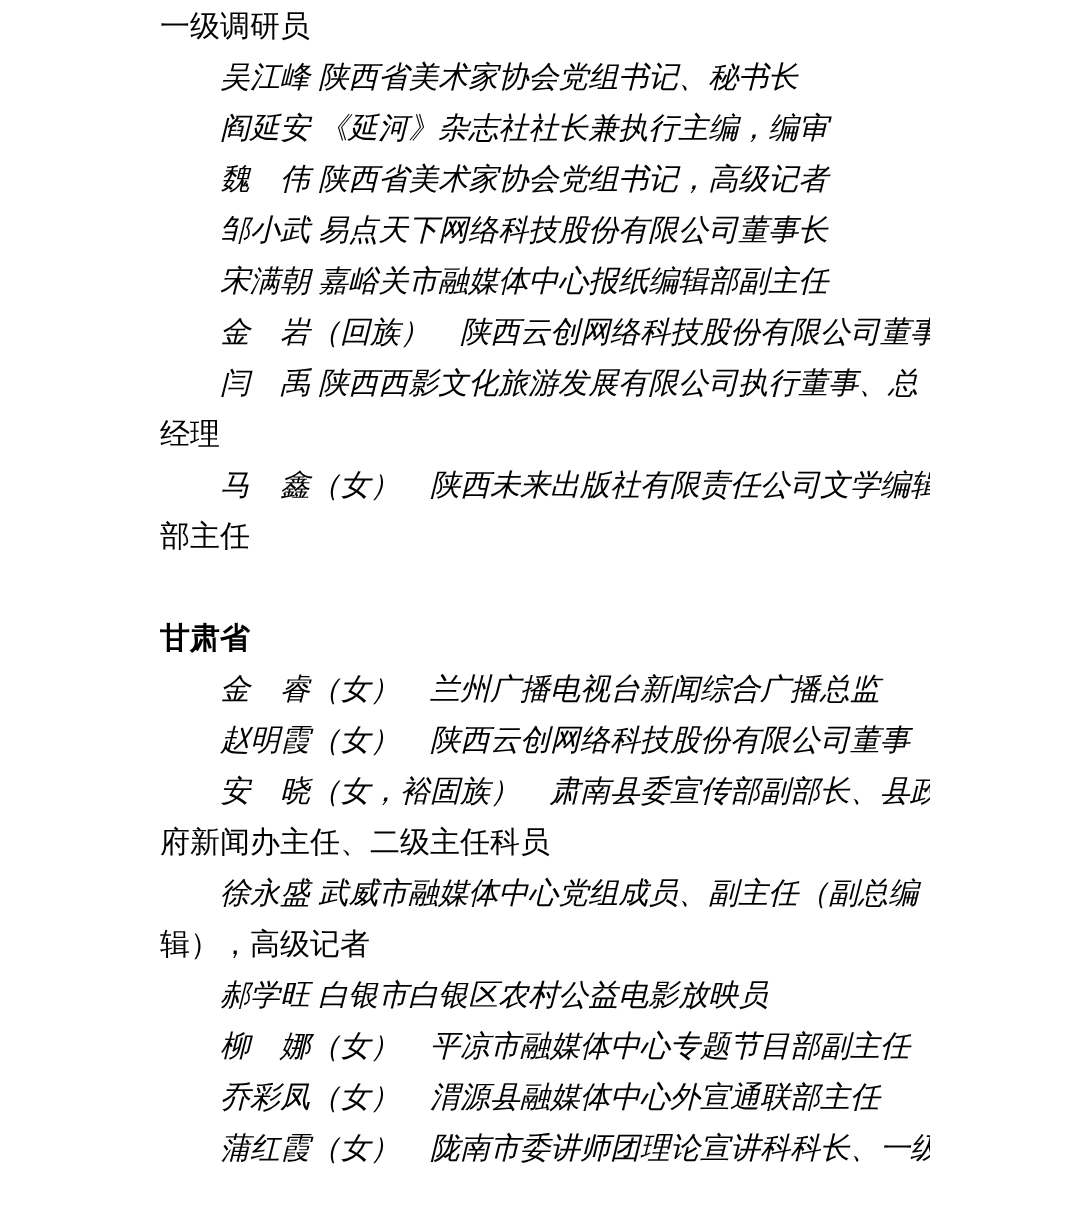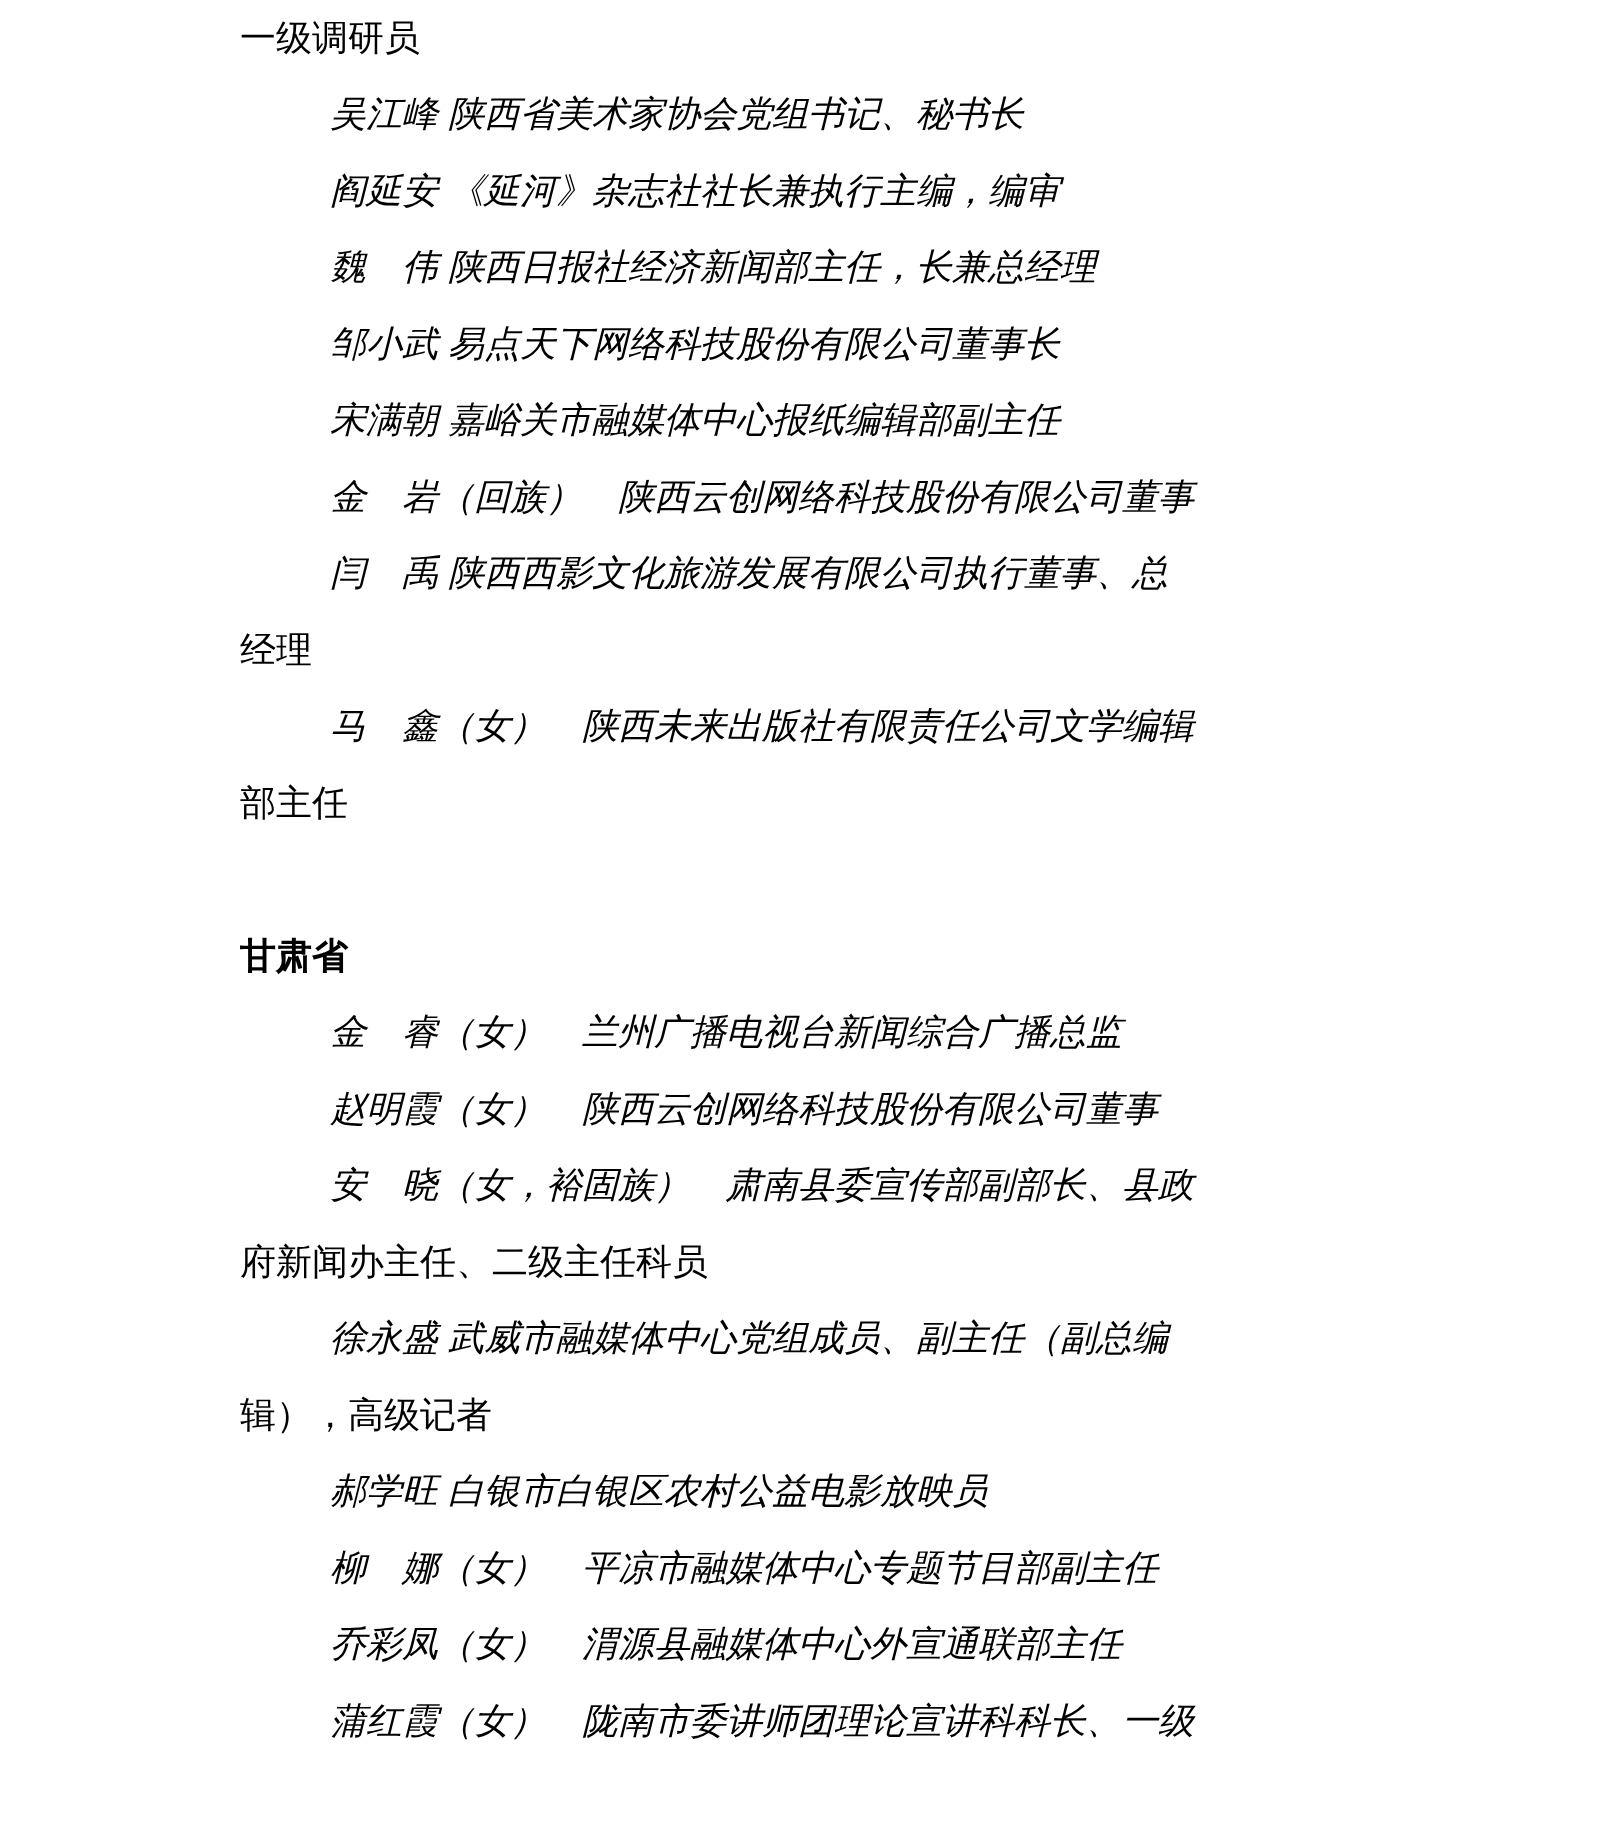--- a/index.html
+++ b/index.html
@@ -8,21 +8,21 @@
     background: #ffffff;
   }
   .page {
     position: relative;
     width: 1080px;
     height: 1219px;
     background: #ffffff;
     color: #000000;
     overflow: hidden;
     font-family: "Liberation Sans", "DejaVu Sans", sans-serif;
-    font-size: 24px;
+    font-size: 30px;
     line-height: 51px;
   }
   .content {
     padding: 0 150px 0 160px;
   }
   .entry {
     margin: 0;
   }
   .line {
     white-space: pre;
@@ -46,21 +46,21 @@
       <div class="entry">
         <div class="line">一级调研员</div>
       </div>
       <div class="entry">
         <div class="line indent">吴江峰 陕西省美术家协会党组书记、秘书长</div>
       </div>
       <div class="entry">
         <div class="line indent">阎延安 《延河》杂志社社长兼执行主编，编审</div>
       </div>
       <div class="entry">
-        <div class="line indent">魏　伟 陕西日报社经济新闻部主任，长兼总经理</div>
+        <div class="line indent">魏　伟 陕西省美术家协会党组书记，高级记者</div>
       </div>
       <div class="entry">
         <div class="line indent">邹小武 易点天下网络科技股份有限公司董事长</div>
       </div>
       <div class="entry">
         <div class="line indent">宋满朝 嘉峪关市融媒体中心报纸编辑部副主任</div>
       </div>
       <div class="entry">
         <div class="line indent">金　岩（回族）　陕西云创网络科技股份有限公司董事</div>
       </div>

